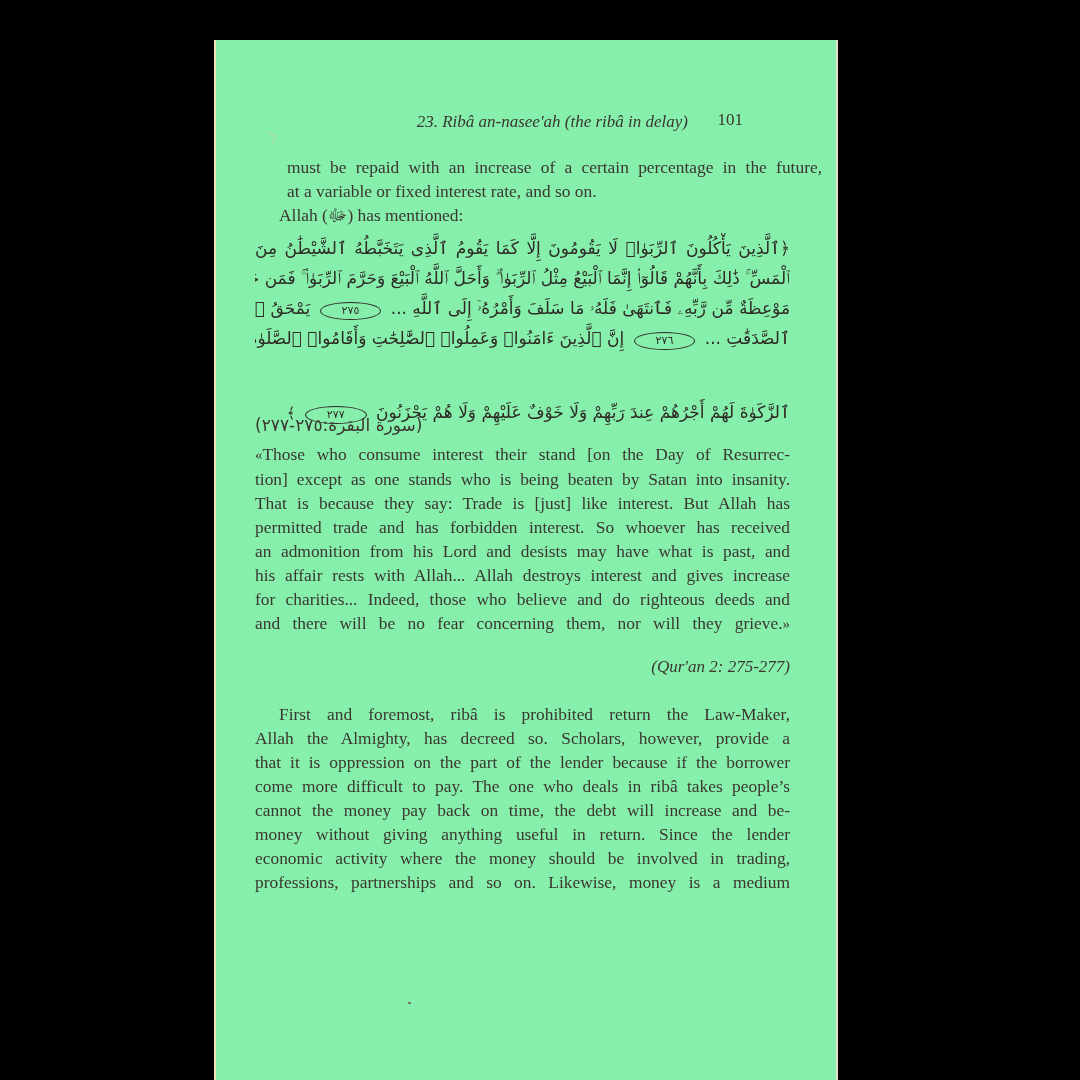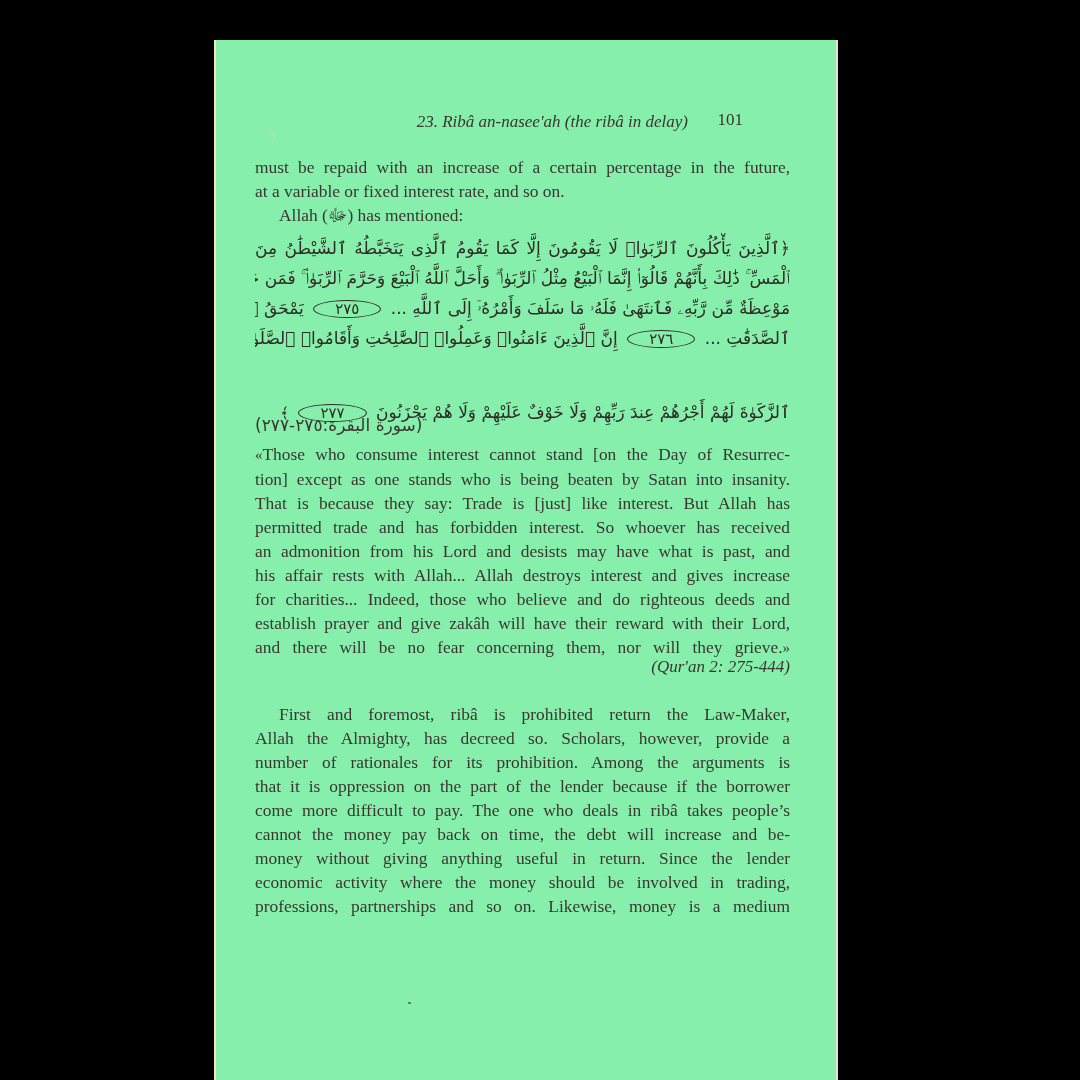--- a/index.html
+++ b/index.html
@@ -39,39 +39,39 @@
       position: absolute;
       left: 41px; width: 535px;
       font-size: 17.4px;
       line-height: 24px;
       color: #3b3630;
       text-align: justify;
     }
     .line { display: block; white-space: nowrap; text-align-last: justify; text-align: justify; }
     .line.last { text-align-last: left; }
     .indent { padding-left: 24px; }
-    .p1 { top: 115px; }
+    .p1 { top: 115px; margin-left: 32px; }
     .p2 { top: 163px; }
     .arabic-block {
       position: absolute;
       left: 41px; width: 535px; top: 193px;
       direction: rtl;
       font-family: "DejaVu Sans", sans-serif;
       font-size: 17px;
       line-height: 30px;
       color: #2f2a25;
     }
     .arabic-block .aline { display: block; white-space: nowrap; text-align: justify; text-align-last: justify; overflow: hidden; }
     .arabic-block .aline.last { text-align-last: right; margin-top: 44px; }
     .ayah-num {
       display: inline-block;
       border: 1.5px solid #2f2a25;
       border-radius: 50%;
       padding: 0 21px;
-      font-size: 15px;
+      font-size: 11px;
       line-height: 16px;
       margin: 0 4px;
     }
     .orn { font-size: 15px; }
     .surah-ref {
       position: absolute;
       left: 41px; top: 375px;
       font-family: "DejaVu Sans", sans-serif;
       font-size: 17px;
       color: #3b3630;
@@ -135,37 +135,35 @@
     <span class="aline last">
       <span>ٱلزَّكَوٰةَ لَهُمْ أَجْرُهُمْ عِندَ رَبِّهِمْ وَلَا خَوْفٌ عَلَيْهِمْ وَلَا هُمْ يَحْزَنُونَ</span>
       <span class="ayah-num">٢٧٧</span>
       <span class="orn">﴾</span>
     </span>
   </div>
 
   <div class="surah-ref">(سورة البقرة:٢٧٥-٢٧٧)</div>
 
   <div class="body-text translation">
-    <span class="line"><span class="bracket">«</span><span>Those who consume interest cannot stand [on the Day of Resurrec-</span></span>
+    <span class="line"><span class="bracket">«</span><span>Those who consume interest their stand [on the Day of Resurrec-</span></span>
     <span class="line">tion] except as one stands who is being beaten by Satan into insanity.</span>
     <span class="line">That is because they say: Trade is [just] like interest. But Allah has</span>
     <span class="line">permitted trade and has forbidden interest. So whoever has received</span>
     <span class="line">an admonition from his Lord and desists may have what is past, and</span>
     <span class="line">his affair rests with Allah... Allah destroys interest and gives increase</span>
     <span class="line">for charities... Indeed, those who believe and do righteous deeds and</span>
-    <span class="line">establish prayer and give zakâh will have their reward with their Lord,</span>
     <span class="line"><span>and there will be no fear concerning them, nor will they grieve.</span><span class="bracket">»</span></span>
   </div>
 
-  <div class="citation">(Qur'an 2: 275-444)</div>
+  <div class="citation">(Qur'an 2: 275-277)</div>
 
   <div class="body-text p3">
     <span class="line indent">First and foremost, ribâ is prohibited return the Law-Maker,</span>
     <span class="line">Allah the Almighty, has decreed so. Scholars, however, provide a</span>
-    <span class="line">number of rationales for its prohibition. Among the arguments is</span>
     <span class="line">that it is oppression on the part of the lender because if the borrower</span>
     <span class="line">come more difficult to pay. The one who deals in ribâ takes people’s</span>
     <span class="line">cannot the money pay back on time, the debt will increase and be-</span>
     <span class="line">money without giving anything useful in return. Since the lender</span>
     <span class="line">economic activity where the money should be involved in trading,</span>
     <span class="line">professions, partnerships and so on. Likewise, money is a medium</span>
   </div>
 
   <div class="speck"></div>
 </div>

